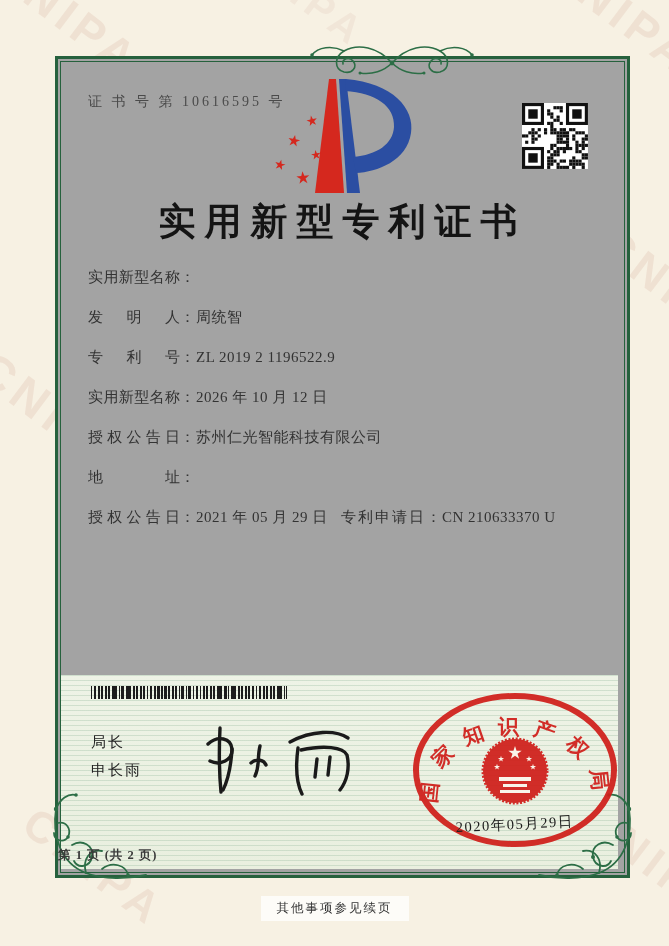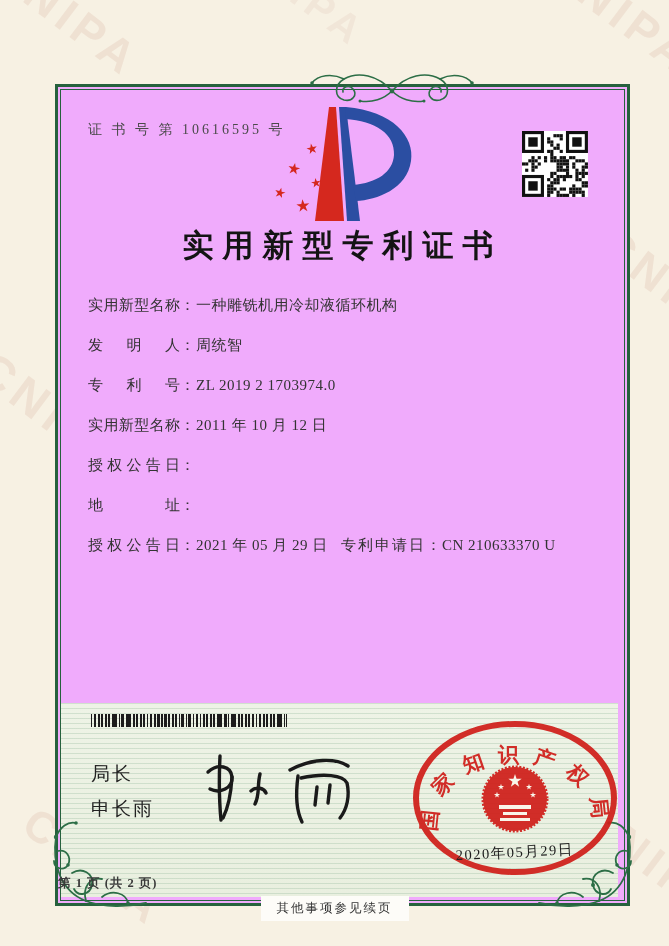--- a/index.html
+++ b/index.html
@@ -3,51 +3,51 @@
 <meta charset="utf-8">
 <style>
   html,body{margin:0;padding:0;}
   body{background:#e8e4da;font-family:"Liberation Serif","DejaVu Serif",serif;}
   .page{position:relative;width:669px;height:946px;background:#f7f1e3;overflow:hidden;margin:0 auto;}
   
   .wm{position:absolute;font-family:"Liberation Sans","DejaVu Sans",sans-serif;
       font-weight:bold;color:rgba(198,142,126,0.16);letter-spacing:6px;
       transform:rotate(37deg);white-space:nowrap;pointer-events:none;}
   
-  .frame{position:absolute;left:55px;top:84px;width:569px;height:816px;
-         border:3px solid #26613d;background:#f0abfc;}
+  .frame{position:absolute;left:55px;top:56px;width:569px;height:816px;
+         border:3px solid #26613d;background:#a3a3a3;}
   .frame-inner{position:absolute;left:2px;top:2px;right:2px;bottom:2px;
                border:1px solid #26613d;}
   .pattern-band{position:absolute;left:3px;top:616px;width:557px;height:194px;
       background:
         repeating-linear-gradient(180deg, rgba(140,180,150,0.30) 0 1px, rgba(240,244,232,0.0) 1px 5px),
         linear-gradient(#eef3e6,#e9efdf);}
   .cert-no{position:absolute;left:30px;top:34px;font-size:14px;letter-spacing:3px;color:#4a4a4a;}
   .qr{position:absolute;left:464px;top:44px;}
   .logo{position:absolute;left:205px;top:16px;}
   .title{position:absolute;left:0;top:138px;width:100%;text-align:center;
-         font-size:31px;font-weight:bold;letter-spacing:9px;color:#141414;}
+         font-size:37px;font-weight:bold;letter-spacing:9px;color:#141414;}
   
   .fields{position:absolute;left:30px;top:209px;width:515px;}
   .row{position:relative;display:flex;align-items:baseline;height:40px;font-size:15px;color:#333;}
   .lbl{display:inline-block;width:92px;text-align-last:justify;letter-spacing:0;}
   .colon{display:inline-block;width:16px;}
   .val{letter-spacing:0.5px;}
   .pair2{position:absolute;left:253px;display:flex;align-items:baseline;}
   .pair2 .lbl2{letter-spacing:2px;}
   
   .paras{position:absolute;left:30px;top:479px;width:508px;font-size:15px;
          line-height:25.5px;color:#3f3f3f;text-align:justify;}
   .paras p{margin:0;text-indent:2em;}
   
   .barcode{position:absolute;left:33px;top:627px;width:196px;height:13px;
       background:
        repeating-linear-gradient(90deg,#1c1c1c 0 1.5px,transparent 1.5px 3.5px),
        repeating-linear-gradient(90deg,#1c1c1c 0 1px,transparent 1px 7.5px);}
-  .bureau{position:absolute;left:33px;top:674px;font-size:19px;color:#222;letter-spacing:2px;}
+  .bureau{position:absolute;left:33px;top:674px;font-size:15px;color:#222;letter-spacing:2px;}
   .bureau div{margin-bottom:9px;}
   .sig{position:absolute;left:140px;top:659px;}
   .seal{position:absolute;left:351px;top:630px;}
   .page-info{position:absolute;left:0;top:788px;width:100%;
              font-size:12.5px;color:#3a3a3a;letter-spacing:1px;font-weight:bold;}
   .footer-note{position:absolute;left:0;top:896px;width:100%;text-align:center;}
   .footer-note span{display:inline-block;background:#fdfcf8;padding:4px 16px;
              font-size:12.5px;color:#333;letter-spacing:2px;}
   .flourish-top{position:absolute;left:234px;top:-22px;}
   .corner-bl{position:absolute;left:-16px;bottom:-14px;}
@@ -269,40 +269,40 @@
         <use href="#star" transform="translate(40,103) scale(0.68) rotate(-5)"></use>
       </g>
     </svg>
 
     <div class="title">实用新型专利证书</div>
 
     <div class="fields">
       <div class="row">
         <span class="lbl">实用新型名称</span>
           <span class="colon">：</span>
-        <span class="val">一种雕铣机用冷却液循环机构</span>
       </div>
       <div class="row">
         <span class="lbl">发明人</span>
           <span class="colon">：</span>
         <span class="val">周统智</span>
       </div>
       <div class="row">
         <span class="lbl">专利号</span>
           <span class="colon">：</span>
-        <span class="val">ZL 2019 2 1703974.0</span>
+        <span class="val">ZL 2019 2 1196522.9</span>
       </div>
       <div class="row">
         <span class="lbl">实用新型名称</span>
           <span class="colon">：</span>
-        <span class="val">2011 年 10 月 12 日</span>
+        <span class="val">2026 年 10 月 12 日</span>
       </div>
       <div class="row">
         <span class="lbl">授权公告日</span>
           <span class="colon">：</span>
+        <span class="val">苏州仁光智能科技有限公司</span>
       </div>
       <div class="row">
         <span class="lbl">地址</span>
           <span class="colon">：</span>
       </div>
       <div class="row">
         <span class="lbl">授权公告日</span>
           <span class="colon">：</span>
         <span class="val">2021 年 05 月 29 日</span>
         <span class="pair2">

